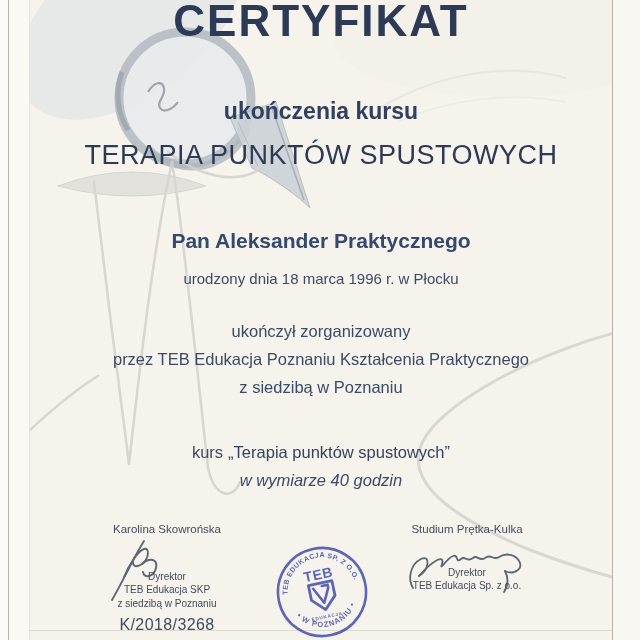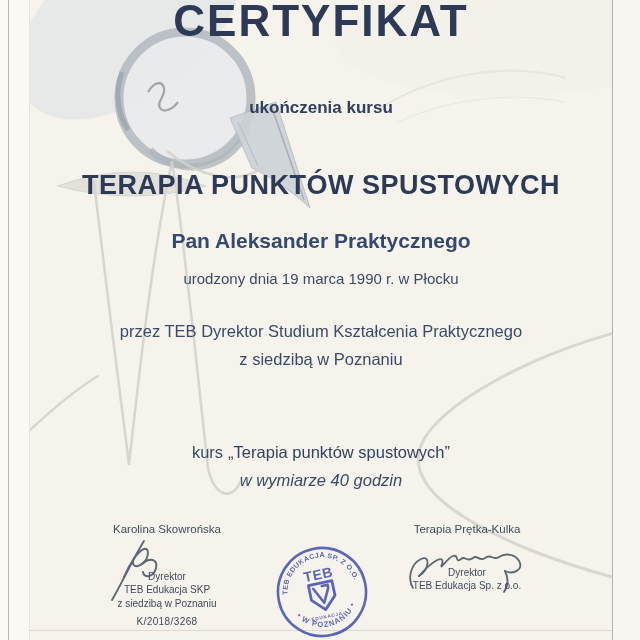--- a/index.html
+++ b/index.html
@@ -15,34 +15,34 @@
   .scan-left-inner{left:9px;top:0;width:21px;height:640px;background:#fbf9f3;}
   .scan-left-faint{left:29px;top:0;width:1px;height:640px;background:#e8e5de;}
   .paper{left:30px;top:0;width:582px;height:640px;background:#f5f3ec;}
   .scan-right-line{left:612px;top:0;width:1px;height:640px;background:#b7b3ac;}
   .scan-right{left:613px;top:0;width:27px;height:640px;background:#f9f7f2;}
   .scan-bottom-line{left:30px;top:630px;width:582px;height:1px;background:#ddd9d1;}
 
   .centerband{left:30px;width:582px;text-align:center;}
 
   .title{top:-2px;font-size:44px;font-weight:700;letter-spacing:2px;color:#2c3a56;line-height:1.05;}
-  .subtitle{top:98px;font-size:17px;font-weight:700;color:#31405e;}
-  .course-title{top:170px;font-size:27px;font-weight:700;letter-spacing:.5px;color:#2c3a56;}
+  .subtitle{top:98px;font-size:23px;font-weight:700;color:#31405e;}
+  .course-title{top:140px;font-size:27px;font-weight:400;letter-spacing:.5px;color:#2c3a56;}
   .recipient{top:229px;font-size:21px;font-weight:700;color:#35486e;}
   .birth{top:270px;font-size:15px;font-weight:400;color:#3b4a66;}
   .completion{top:317px;font-size:16.5px;line-height:28.2px;font-weight:400;color:#3b4a66;}
   .kurs-line{top:443px;font-size:16.5px;color:#3b4a66;}
   .kurs-line .prefix{font-weight:400;margin-right:5px;margin-top:48px;}
   .kurs-line .quoted{font-weight:400;color:#33425f;}
   .duration{top:471px;font-size:16.5px;font-weight:400;color:#3b4a66;font-style:italic;}
 
   .sig-block{width:220px;text-align:center;color:#414b5d;}
   .sig-name{font-size:11.5px;text-align:center;}
   .sig-roles{font-size:10px;line-height:13.4px;}
-  .cert-number{font-size:10px;letter-spacing:.4px;}
+  .cert-number{font-size:16px;letter-spacing:.4px;}
   .left-block{left:57px;}
   .right-block{left:357px;}
 </style>
 </head>
 <body>
 
 <div class="abs scan-left-outer"></div>
 <div class="abs scan-left-line"></div>
 <div class="abs scan-left-inner"></div>
 <div class="abs scan-left-faint"></div>
@@ -74,24 +74,25 @@
     <path d="M 168 152 C 198 176 236 186 262 168"></path>
     <path d="M 634 328 C 544 348 428 406 419 452 C 412 488 458 520 530 550 C 566 564 610 577 640 584" stroke-width="3"></path>
     <path d="M 30 430 C 56 406 78 388 98 376"></path>
   </g>
 </svg>
 
 <div class="abs centerband title">CERTYFIKAT</div>
 <div class="abs centerband subtitle">ukończenia kursu</div>
 <div class="abs centerband course-title">TERAPIA PUNKTÓW SPUSTOWYCH</div>
 <div class="abs centerband recipient">Pan Aleksander Praktycznego</div>
-<div class="abs centerband birth">urodzony dnia 19 marca 1990 r. w Płocku</div>
+<div class="abs centerband birth">urodzony dnia 18 marca 1996 r. w Płocku</div>
 
 <div class="abs centerband completion">
-  <div>przez TEB Dyrektor Studium Kształcenia Praktycznego</div>
+  <div>ukończył zorganizowany</div>
+  <div>przez TEB Edukacja Poznaniu Kształcenia Praktycznego</div>
   <div>z siedzibą w Poznaniu</div>
 </div>
 
 <div class="abs centerband kurs-line">
   <span class="prefix">kurs</span><span class="quoted">„Terapia punktów spustowych”</span>
 </div>
 <div class="abs centerband duration">w wymiarze 40 godzin</div>
 
 <div class="abs sig-block left-block sig-name" style="top:523px">Karolina Skowrońska</div>
 <svg class="abs" style="left:98px;top:537px;width:75px;height:65px" viewBox="0 0 75 65">
@@ -101,21 +102,21 @@
     <path d="M 44 27 C 52 20 60 22 58 31 C 56 40 46 42 45 35"></path>
   </g>
 </svg>
 <div class="abs sig-block left-block sig-roles" style="top:570px">
   <div>Dyrektor</div>
   <div>TEB Edukacja SKP</div>
   <div>z siedzibą w Poznaniu</div>
 </div>
 <div class="abs sig-block left-block cert-number" style="top:616px">K/2018/3268</div>
 
-<div class="abs sig-block right-block sig-name" style="top:523px">Terapia Prętka-Kulka</div>
+<div class="abs sig-block right-block sig-name" style="top:523px">Studium Prętka-Kulka</div>
 <svg class="abs" style="left:405px;top:548px;width:130px;height:45px" viewBox="0 0 130 45">
   <g fill="none" stroke="#5d6673" stroke-width="1.8" stroke-linecap="round">
     <path d="M 8 40 C 2 30 6 16 16 11 C 26 6 24 22 14 28"></path>
     <path d="M 14 28 C 28 12 40 6 37 16 C 34 24 42 10 48 8 C 54 6 50 16 56 11 C 60 7 62 15 68 10 C 72 6 74 14 80 10 C 86 5 88 13 94 9 C 102 4 112 7 115 15 C 117 22 108 27 100 23"></path>
     <path d="M 100 23 C 104 31 103 38 99 44"></path>
   </g>
 </svg>
 <div class="abs sig-block right-block sig-roles" style="top:566px">
   <div>Dyrektor</div>
   <div>TEB Edukacja Sp. z o.o.</div>

